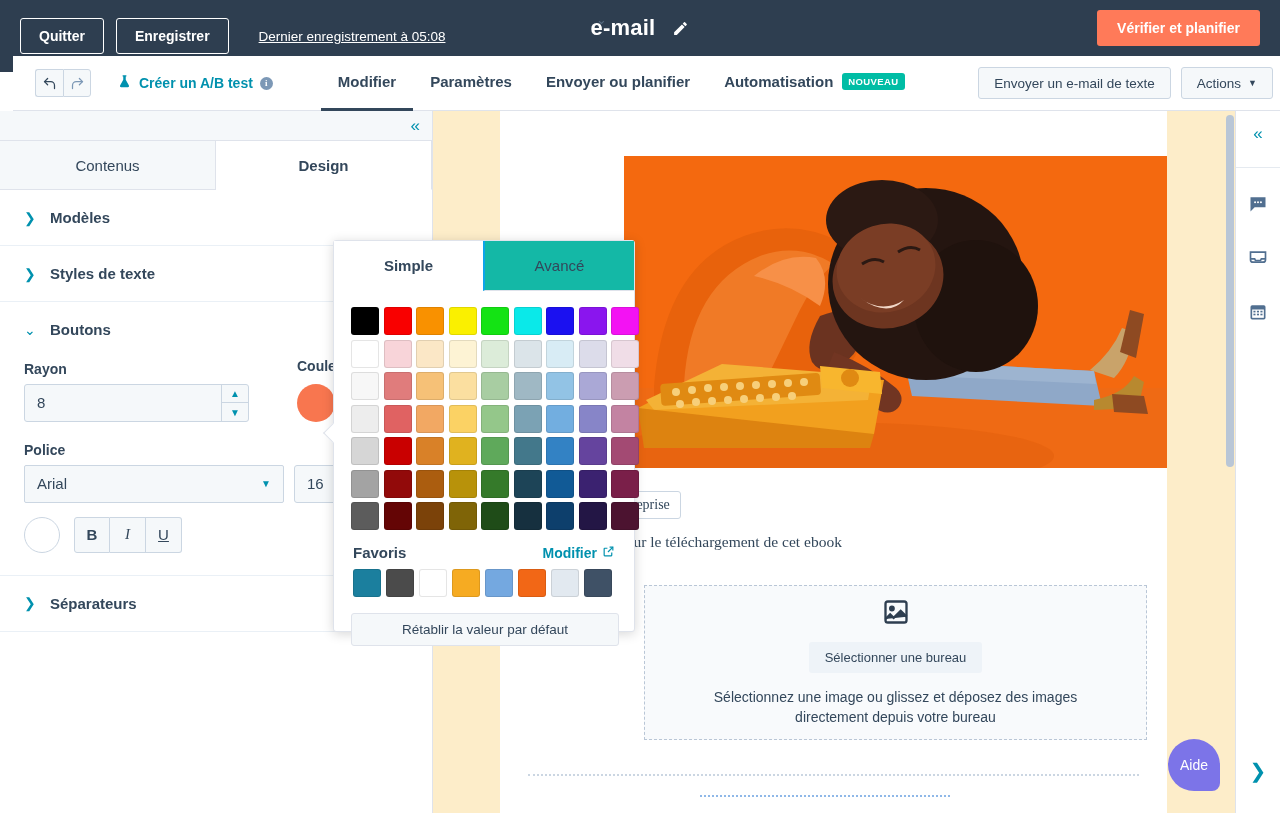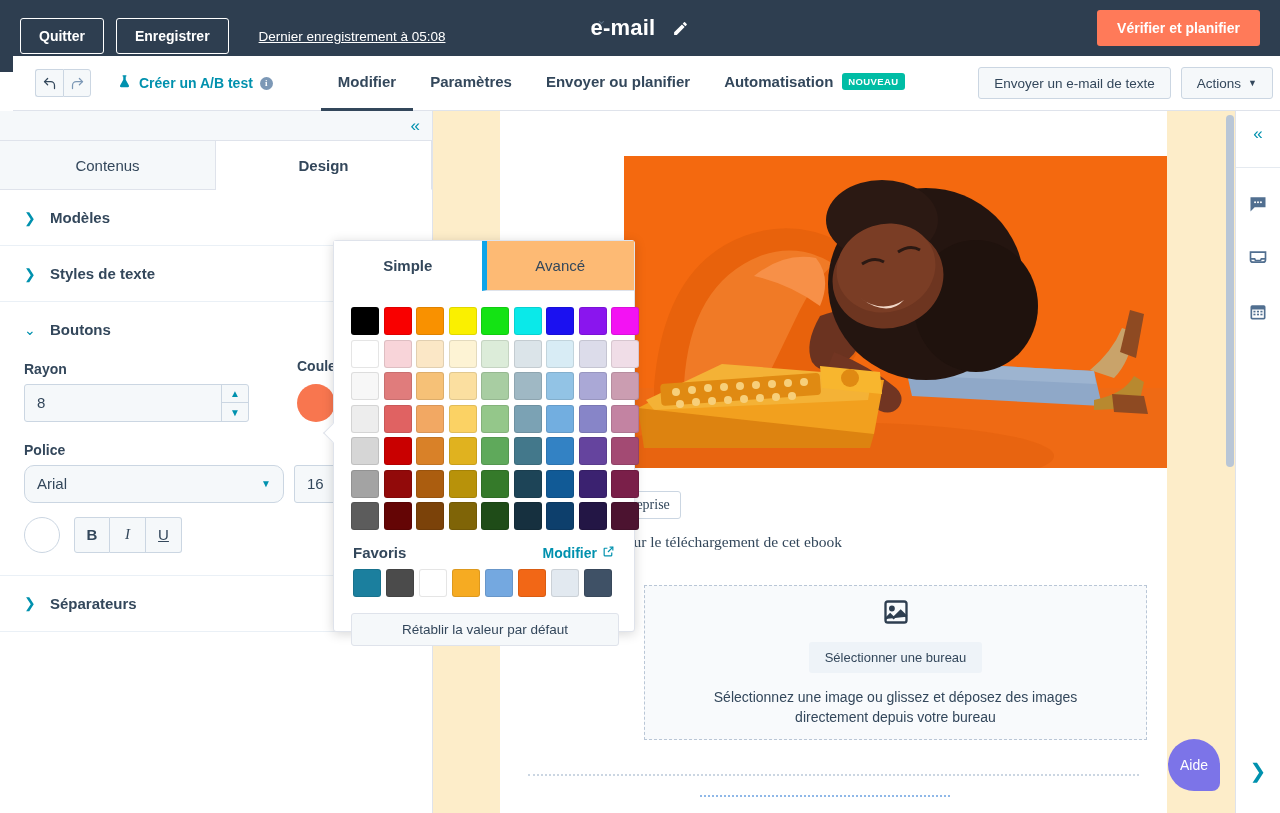--- a/index.html
+++ b/index.html
@@ -137,21 +137,21 @@
 
   .color-block { margin-left: 48px; width: 110px; }
   .color-block .field-label { line-height: 1.35; }
   .color-swatch-circle {
     width: 38px; height: 38px; border-radius: 50%; cursor: pointer; margin-top: 8px;
   }
 
   .select-row { display: flex; align-items: center; gap: 10px; margin-top: 0; }
   .select-box {
     position: relative; width: 260px; height: 38px; border: 1px solid #cbd6e2;
-    border-radius: 10px; background: #f5f8fa; display: flex; align-items: center;
+    border-radius: 2px; background: #f5f8fa; display: flex; align-items: center;
     padding: 0 12px; font-size: 15px; color: #33475b; cursor: pointer;
   }
   .select-caret { position: absolute; right: 12px; color: #0091ae; font-size: 10px; }
   .size-box {
     width: 62px; height: 38px; border: 1px solid #cbd6e2; border-radius: 3px;
     background: #f5f8fa; display: flex; align-items: center; padding: 0 12px;
     font-size: 15px; color: #33475b;
   }
   .fmt-row { display: flex; align-items: center; gap: 14px; margin-top: 14px; }
   .fmt-circle { width: 36px; height: 36px; border-radius: 50%; border: 1px solid #cbd6e2; background: #fff; cursor: pointer; }
@@ -236,21 +236,21 @@
   }
   .picker-arrow {
     position: absolute; left: -8px; top: 185px; width: 14px; height: 14px;
     background: #fff; border-left: 1px solid #dfe3eb; border-bottom: 1px solid #dfe3eb;
     transform: rotate(45deg);
   }
   .picker-tabs { display: flex; height: 50px; }
   .picker-tab {
     flex: 1; display: flex; align-items: center; justify-content: center;
     font-size: 15px; color: #33475b; cursor: pointer;
-    background: #fdba74; border-bottom: 1px solid #dfe3eb; border-left: 5px solid #0ea5e9;
+    background: #14b8a6; border-bottom: 1px solid #dfe3eb; border-left: 2px solid #0ea5e9;
   }
   .picker-tab:first-child { border-left: none; }
   .picker-tab.active { background: #fff; border-bottom-color: transparent; font-weight: bold; }
   .swatch-grid {
     display: grid; grid-template-columns: repeat(9, 28px); gap: 4.5px;
     padding: 16px 17px 0 17px;
   }
   .sw { width: 28px; height: 28px; border-radius: 3px; cursor: pointer; border: 1px solid rgba(0,0,0,.10); }
   .fav-head {
     display: flex; align-items: center; justify-content: space-between;

